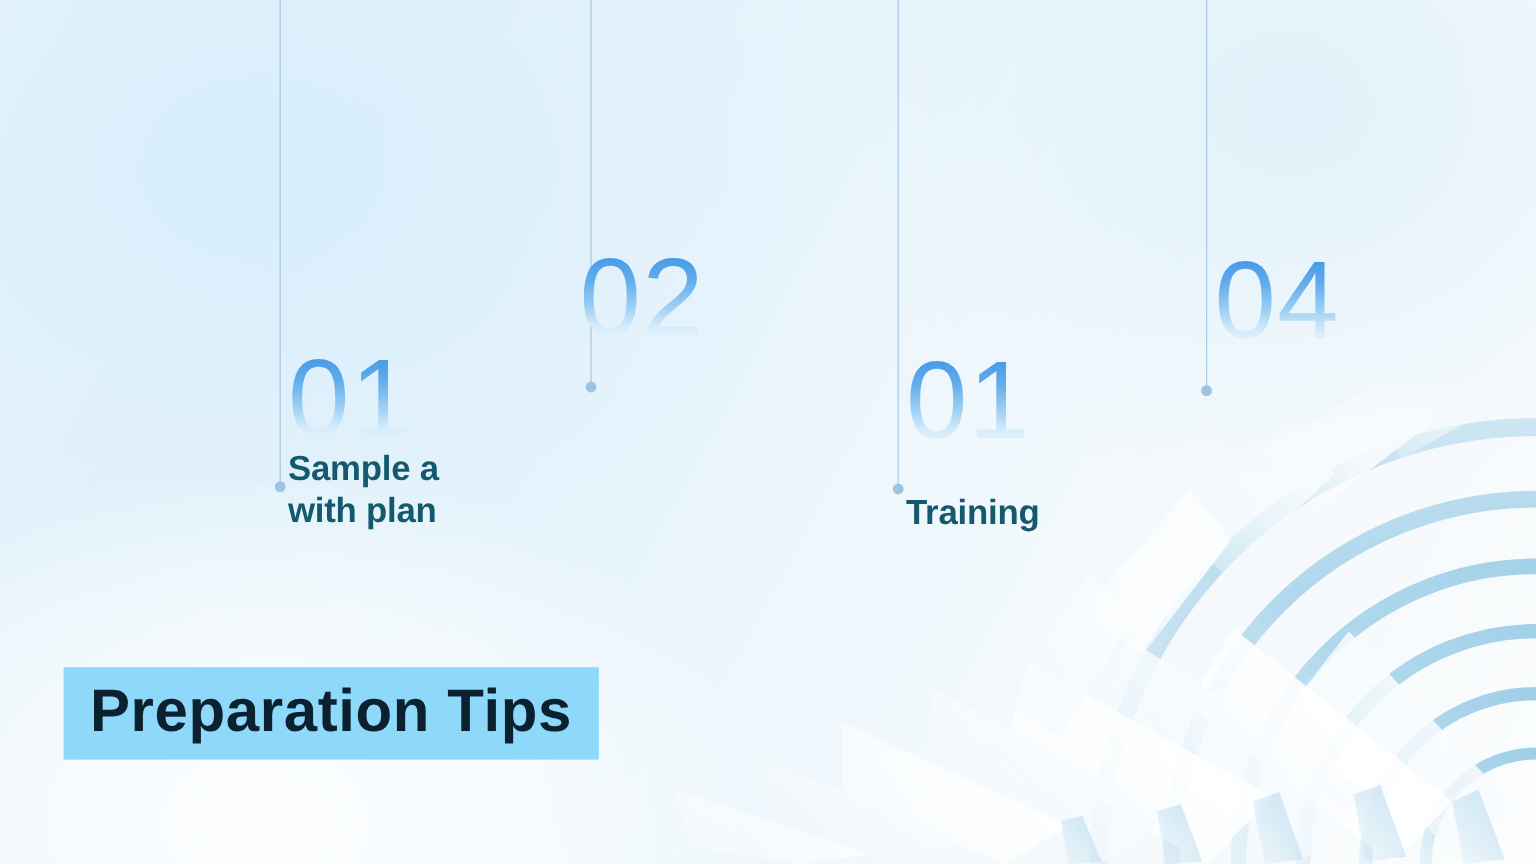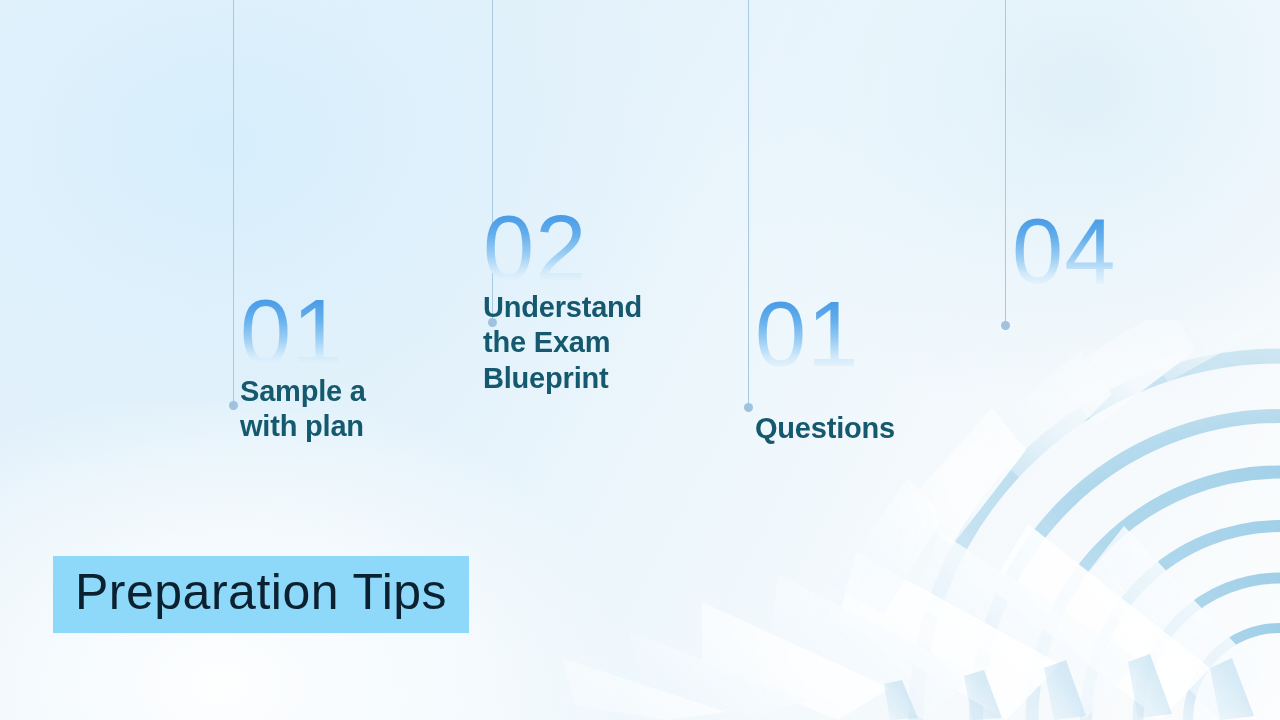--- a/index.html
+++ b/index.html
@@ -139,21 +139,21 @@
   .title-band {
     position: absolute;
     left: 53px;
     top: 556px;
     padding: 6px 22px 10px 22px;
     background: #8ed8fa;
   }
   .title-band .title-text {
     font-family: "Liberation Sans", sans-serif;
     font-size: 50px;
-    font-weight: normal;
+    font-weight: bold;
     letter-spacing: 0.5px;
     line-height: 1.22;
     color: #0b2130;
     white-space: nowrap;
   }
 </style>
 </head>
 <body>
 
 <div class="slide">
@@ -255,32 +255,27 @@
   <div class="step" style="left:240px; top:293px;">
     <div class="num">01</div>
     <div class="label">
       <span>Sample a</span><br>
       <span>with plan</span>
     </div>
   </div>
 
   <div class="step" style="left:483px; top:209px;">
     <div class="num">02</div>
-    <div class="label">
-      <span>Understand</span><br>
-      <span>the Exam</span><br>
-      <span>Blueprint</span>
-    </div>
   </div>
 
   <div class="step" style="left:755px; top:295px;">
     <div class="num">01</div>
     <div class="label">
       <br>
-      <span>Questions</span>
+      <span>Training</span>
     </div>
   </div>
 
   <div class="step" style="left:1012px; top:212px;">
     <div class="num">04</div>
   </div>
 
   <div class="title-band">
     <div class="title-text">Preparation Tips</div>
   </div>

